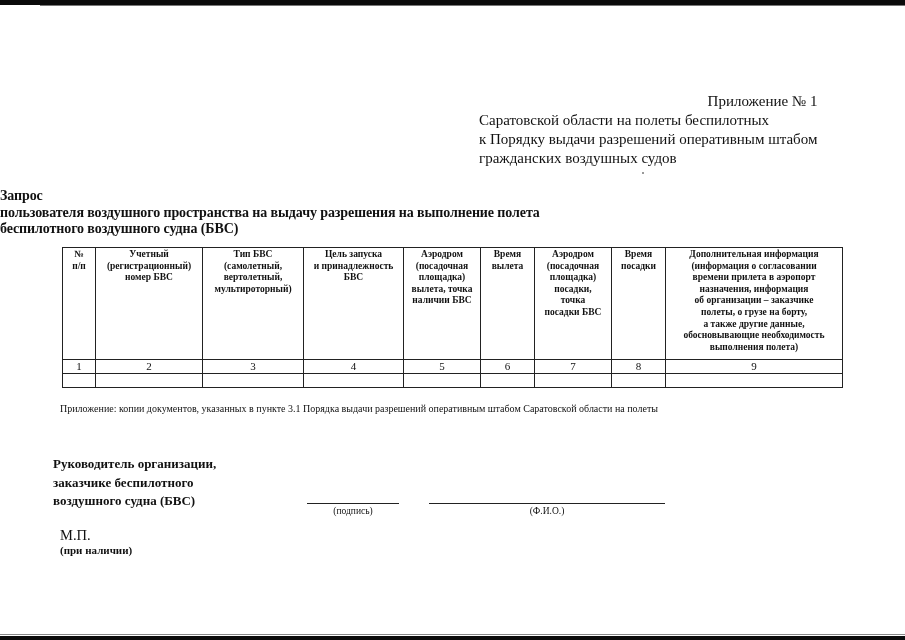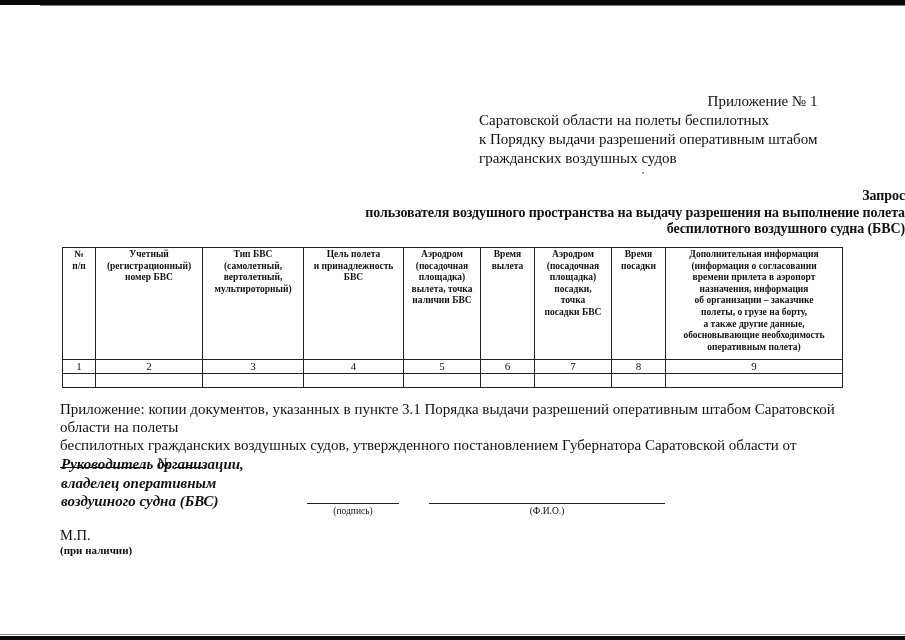--- a/index.html
+++ b/index.html
@@ -9,35 +9,35 @@
     }
     .edge-top { position: absolute; left: 0; top: 0; width: 905px; height: 5px; background: #0a0a0a; }
     .edge-top2 { position: absolute; left: 40px; top: 5px; width: 865px; height: 1px; background: #777; }
     .edge-bottom { position: absolute; left: 0; top: 636px; width: 905px; height: 4px; background: #0a0a0a; }
     .edge-bottom2 { position: absolute; left: 0; top: 634px; width: 905px; height: 1px; background: #888; }
 
     .appendix { position: absolute; left: 479px; top: 92px; font-size: 15px; line-height: 19px; }
     .appendix .a-title { padding-left: 115px; text-align: right; }
     .speck { position: absolute; left: 642px; top: 172px; width: 2px; height: 2px; background: #999; }
 
-    .req-title { position: absolute; left: 0; width: 905px; text-align: right; font-weight: bold; font-size: 14px; line-height: 16px; letter-spacing: -0.1px; }
+    .req-title { position: absolute; left: 0; width: 905px; text-align: left; font-weight: bold; font-size: 14px; line-height: 16px; letter-spacing: -0.1px; }
     .rt1 { top: 188px; }
     .rt2 { top: 205px; }
     .rt3 { top: 221px; }
 
     table.req { position: absolute; left: 62px; top: 247px; border-collapse: collapse; table-layout: fixed; width: 780px; }
     table.req td { border: 1px solid #222; padding: 0; vertical-align: top; text-align: center; }
     table.req tr.head td { height: 110px; font-weight: bold; font-size: 9.5px; line-height: 11.6px; padding-top: 1px; }
     table.req tr.nums td { height: 13px; font-size: 11px; line-height: 13px; vertical-align: middle; }
     table.req tr.empty td { height: 13px; }
 
-    .note { position: absolute; left: 60px; top: 400px; width: 800px; font-size: 15px; line-height: 18px; }
+    .note { position: absolute; left: 60px; top: 400px; width: 800px; font-size: 10px; line-height: 18px; }
     .blank { display: inline-block; border-bottom: 1px solid #111; height: 12px; vertical-align: baseline; }
 
-    .signer { position: absolute; left: 61px; top: 455px; font-weight: bold; font-size: 15px; line-height: 18.5px; font-style: italic; }
+    .signer { position: absolute; left: 53px; top: 455px; font-weight: bold; font-size: 13px; line-height: 18.5px; }
     .line-sig { position: absolute; left: 307px; top: 503px; width: 92px; height: 1px; background: #222; }
     .line-fio { position: absolute; left: 429px; top: 503px; width: 236px; height: 1px; background: #222; }
     .cap-sig { position: absolute; left: 307px; top: 506px; width: 92px; text-align: center; font-size: 9.5px; }
     .cap-fio { position: absolute; left: 429px; top: 506px; width: 236px; text-align: center; font-size: 9.5px; }
 
     .mp { position: absolute; left: 60px; top: 527px; font-size: 14.5px; font-family: Liberation Serif, serif; }
     .mp-note { position: absolute; left: 60px; top: 544px; font-size: 11px; font-weight: bold; }
   </style>
 </head>
 <body>
@@ -82,21 +82,21 @@
           <div>(регистрационный)</div>
           <div>номер БВС</div>
         </td>
     <td>
           <div>Тип БВС</div>
           <div>(самолетный,</div>
           <div>вертолетный,</div>
           <div>мультироторный)</div>
         </td>
     <td>
-          <div>Цель полета</div>
+          <div>Цель запуска</div>
           <div>и принадлежность</div>
           <div>БВС</div>
         </td>
     <td>
           <div>Аэродром</div>
           <div>(посадочная</div>
           <div>площадка)</div>
           <div>вылета, точка</div>
           <div>наличии БВС</div>
         </td>
@@ -118,21 +118,21 @@
         </td>
     <td>
           <div>Дополнительная информация</div>
           <div>(информация о согласовании</div>
           <div>времени прилета в аэропорт</div>
           <div>назначения, информация</div>
           <div>об организации – заказчике</div>
           <div>полеты, о грузе на борту,</div>
           <div>а также другие данные,</div>
           <div>обосновывающие необходимость</div>
-          <div>оперативным полета)</div>
+          <div>выполнения полета)</div>
         </td>
   </tr>
   <tr class="nums">
     <td>1</td>
     <td>2</td>
     <td>3</td>
     <td>4</td>
     <td>5</td>
     <td>6</td>
     <td>7</td>
@@ -148,31 +148,25 @@
     <td></td>
     <td></td>
     <td></td>
     <td></td>
   </tr>
 </tbody>
   </table>
 
 <div class="note">
   <div>Приложение: копии документов, указанных в пункте 3.1 Порядка выдачи разрешений оперативным штабом Саратовской области на полеты</div>
-  <div>
-    <span>беспилотных гражданских воздушных судов, утвержденного постановлением Губернатора Саратовской области от</span>
-    <span class="blank" style="width:86px"></span>
-    &nbsp;&nbsp;<span>№</span>
-    <span class="blank" style="width:28px"></span><span>.</span>
-  </div>
 </div>
 
 <div class="signer">
   <div>Руководитель организации,</div>
-  <div>владелец оперативным</div>
+  <div>заказчике беспилотного</div>
   <div>воздушного судна (БВС)</div>
 </div>
 <div class="line-sig"></div>
 <div class="line-fio"></div>
 <div class="cap-sig">(подпись)</div>
 <div class="cap-fio">(Ф.И.О.)</div>
 
 <div class="mp">М.П.</div>
 <div class="mp-note">(при наличии)</div>
 

